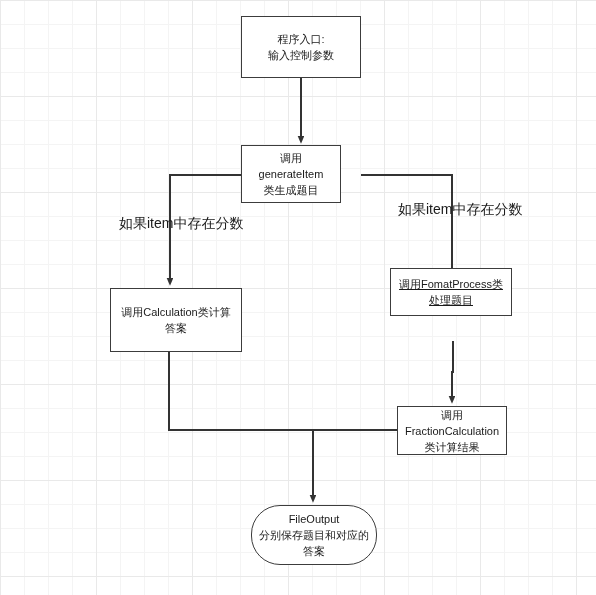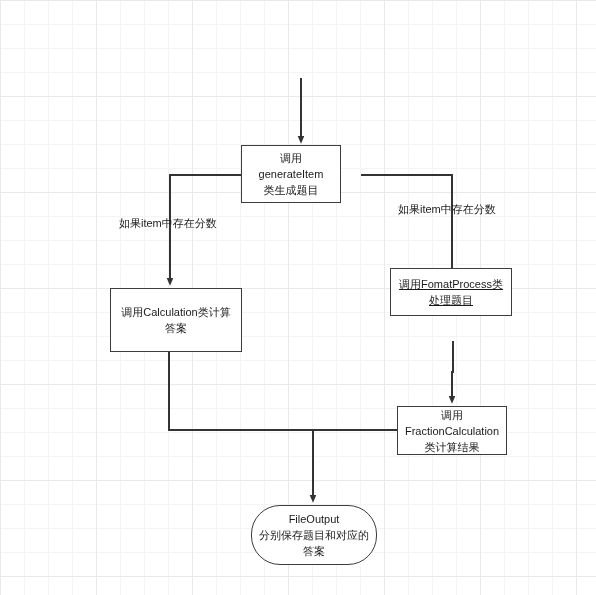--- a/index.html
+++ b/index.html
@@ -51,21 +51,21 @@
     padding: 2px 6px;
     z-index: 2;
   }
   .node span {
     display: block;
     width: 100%;
     white-space: pre-line;
   }
   .edge-label {
     position: absolute;
-    font-size: 11px;
+    font-size: 14px;
     line-height: 13px;
     color: #1a1a1a;
     white-space: nowrap;
     background: transparent;
     z-index: 3;
   }
 </style>
 </head>
 <body>
 
@@ -81,20 +81,24 @@
     <g stroke="#333333" stroke-width="1.3" fill="none" shape-rendering="crispEdges">
       <path d="M301,78 L301,140" marker-end="url(#arrow)"></path>
       <path d="M241,175 L170,175 L170,282" marker-end="url(#arrow)"></path>
       <path d="M361,175 L452,175 L452,279" marker-end="url(#arrow)"></path>
       <path d="M453,341 L453,372 L452,372 L452,400" marker-end="url(#arrow)"></path>
       <path d="M169,352 L169,430 L397,430"></path>
       <path d="M313,430 L313,499" marker-end="url(#arrow)"></path>
     </g>
   </svg>
 
+  <div class="node" style="left:241px; top:16px; width:120px; height:62px;">
+    <span>程序入口:
+输入控制参数</span>
+  </div>
 
   <div class="node" style="left:241px; top:145px; width:100px; height:58px;">
     <span>调用generateItem
 类生成题目</span>
   </div>
 
   <div class="node" style="left:110px; top:288px; width:132px; height:64px;">
     <span>调用Calculation类计算
 答案</span>
   </div>

